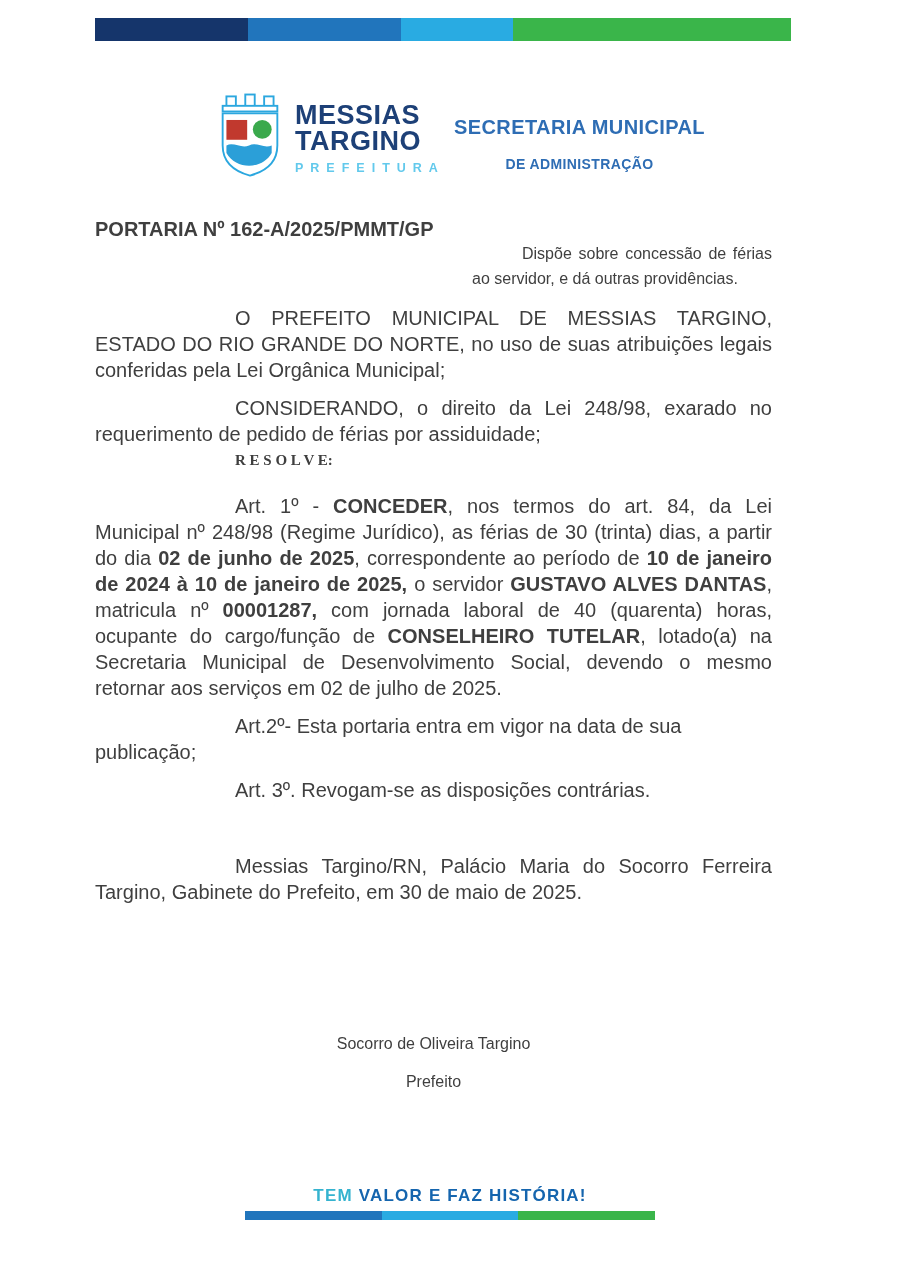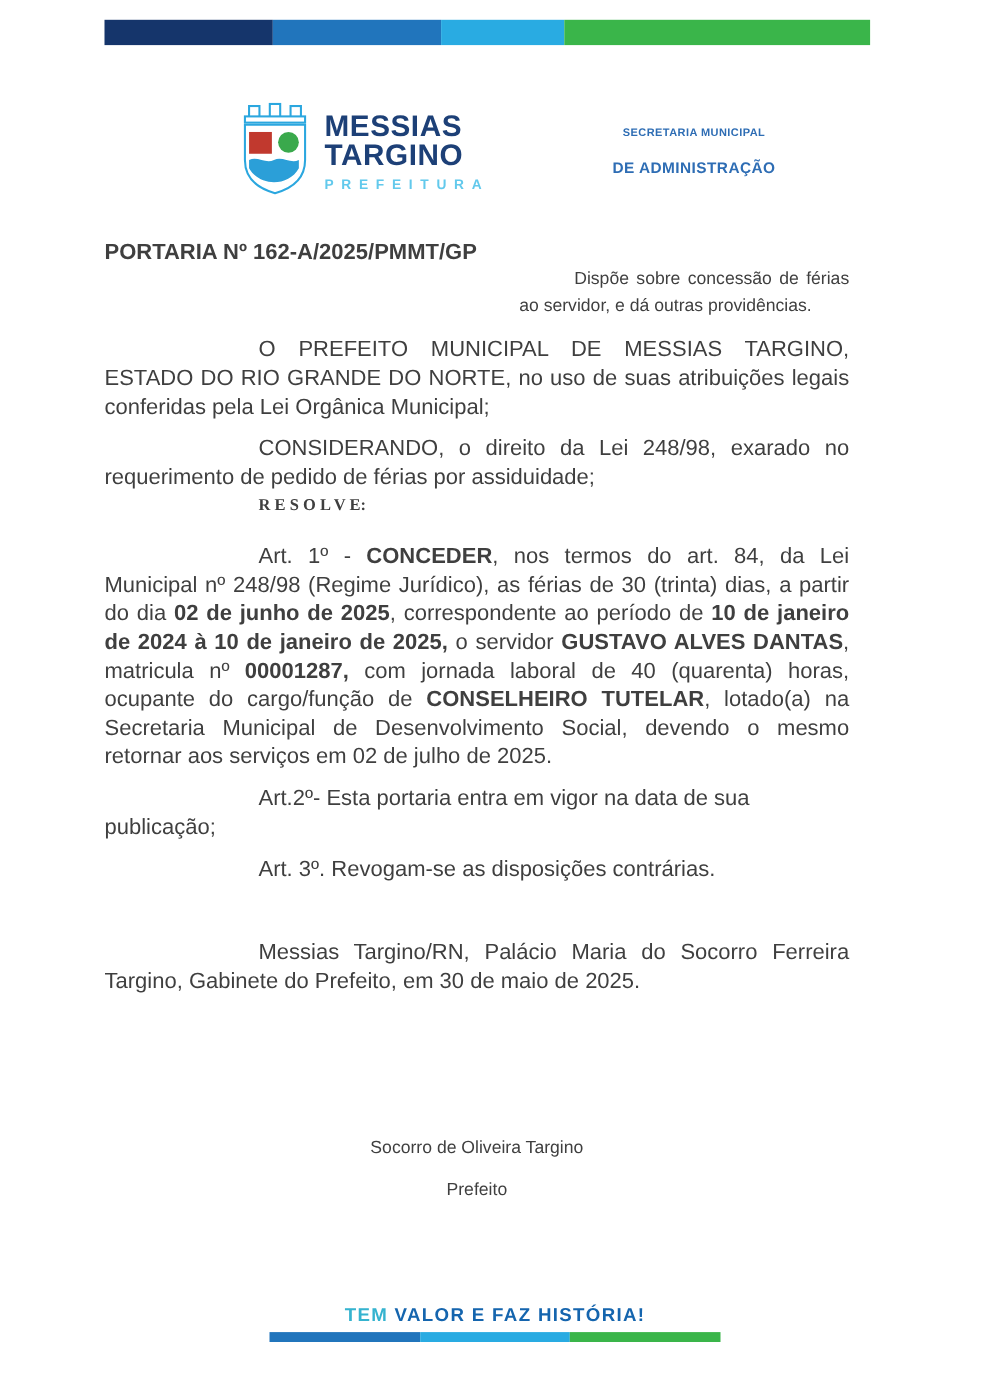--- a/index.html
+++ b/index.html
@@ -24,21 +24,21 @@
   .top-bar .seg4 { width: 40%; background: #3ab54a; }
 
   
   .header { position: absolute; top: 86px; left: 95px; width: 696px; height: 95px; }
   .logo { position: absolute; left: 122px; top: 6px; display: flex; align-items: center; gap: 12px; }
   .logo-text { display: flex; flex-direction: column; }
   .logo-name { font-size: 27px; font-weight: 800; color: #1d4077; line-height: 26px; letter-spacing: 0.5px; }
   .logo-sub { font-size: 12.5px; color: #62c9ec; letter-spacing: 7px; margin-top: 7px; font-weight: 600; }
 
   .secretaria { position: absolute; right: 86px; top: 30px; text-align: center; color: #2e6db4; }
-  .secretaria .l1 { font-size: 10px; font-weight: 600; letter-spacing: 0.4px; }
+  .secretaria .l1 { font-size: 20px; font-weight: 600; letter-spacing: 0.4px; }
   .secretaria .l2 { font-size: 14px; font-weight: 800; margin-top: 17px; letter-spacing: 0.4px; }
 
   
   .content { position: absolute; top: 218px; left: 95px; width: 677px; }
   .doc-title { font-size: 20px; font-weight: 700; color: #3f3f3f; }
   .para { font-size: 20px; line-height: 26px; margin-top: 12px; }
   .justify { text-align: justify; }
   .indent { text-indent: 140px; }
   .b { font-weight: 700; }
 

